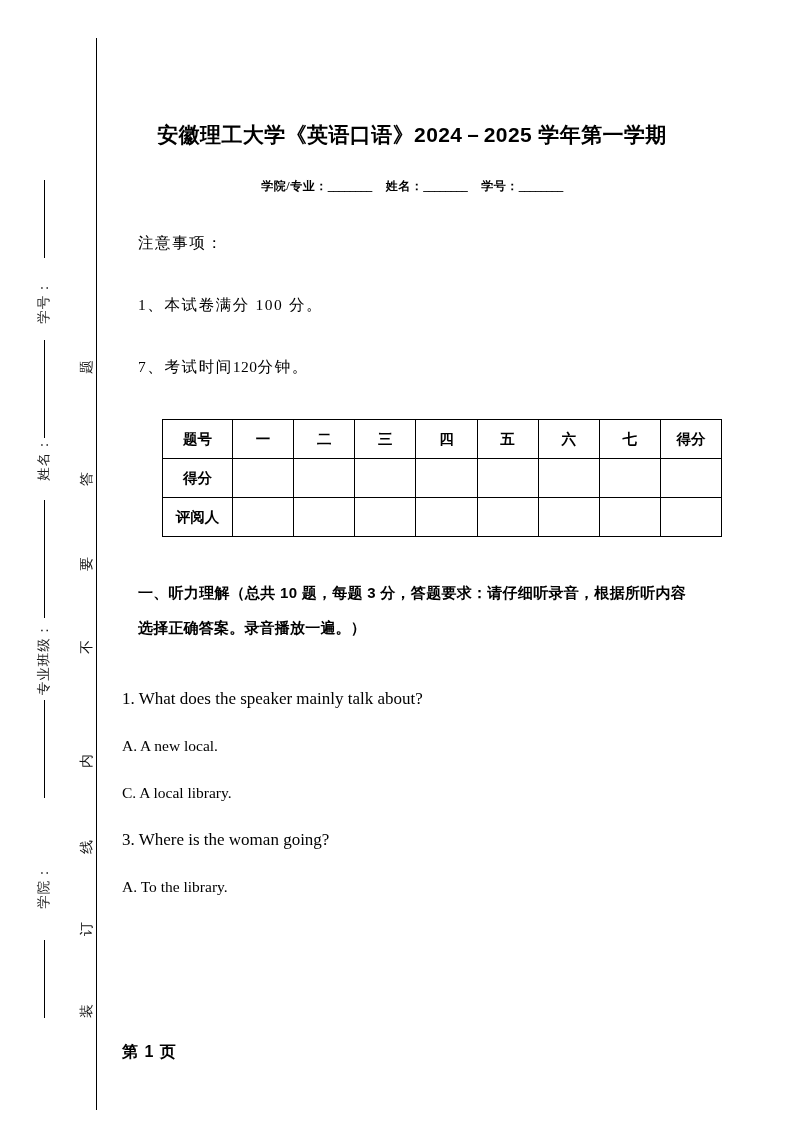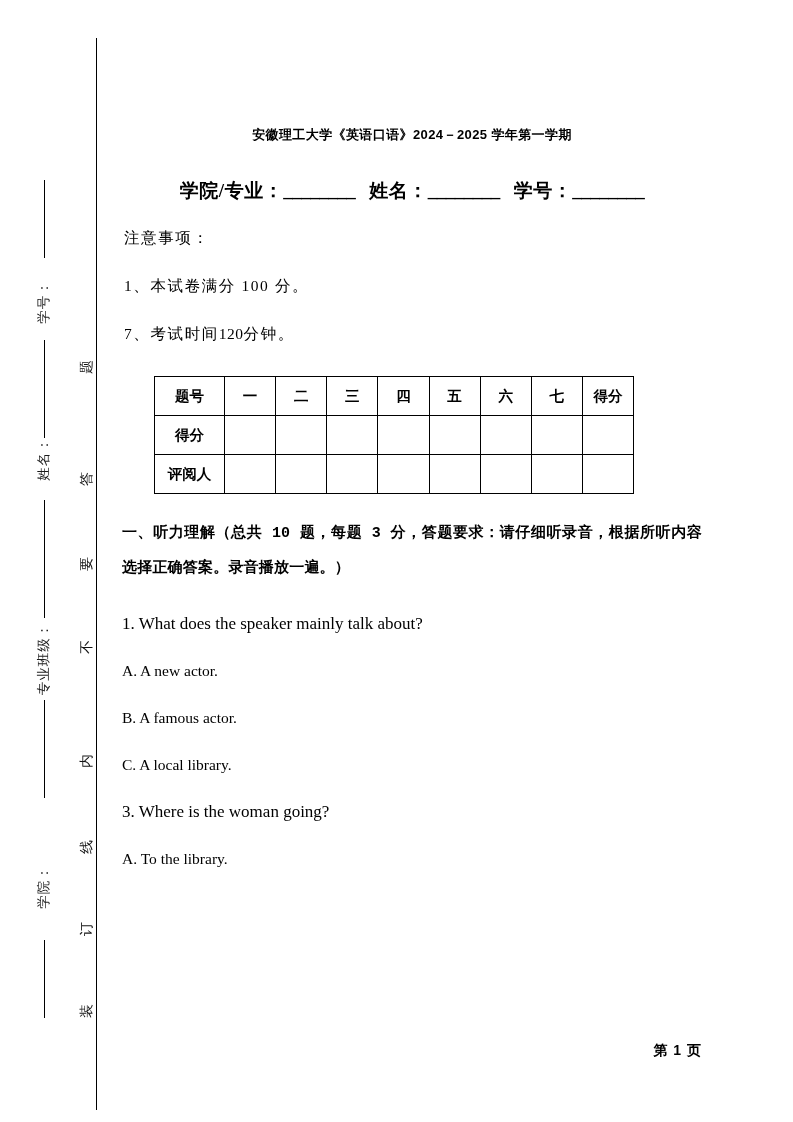--- a/index.html
+++ b/index.html
@@ -66,76 +66,76 @@
     width: 580px;
     height: 1122px;
   }
 
   #exam-title {
     margin: 0;
     padding-top: 118px;
     text-align: center;
     font-family: "Liberation Sans", "DejaVu Sans", sans-serif;
     font-weight: bold;
-    font-size: 13px;
+    font-size: 21px;
     line-height: 34px;
     letter-spacing: 0.4px;
   }
   #exam-title .title-line2 { display: block; }
 
   #form-line {
     margin: 0;
     padding-top: 26px;
     text-align: center;
     font-family: "Liberation Serif", "DejaVu Serif", serif;
     font-weight: bold;
-    font-size: 19px;
+    font-size: 12px;
     letter-spacing: 0.5px;
   }
   #form-line .blank { letter-spacing: -0.5px; }
   #form-line .gap { display: inline-block; width: 14px; }
 
   .notice-block { padding-top: 22px; }
   .notice-line {
-    margin: 2px;
+    margin: 16px;
     padding: 0 0 26px 0;
     font-size: 15.5px;
     letter-spacing: 1.6px;
     line-height: 20px;
   }
   .notice-line .uline {
     letter-spacing: 0.5px;
   }
 
   
   #score-table {
-    margin: 6px 0 0 32px;
+    margin: 6px 0 0 40px;
     border-collapse: collapse;
     table-layout: fixed;
-    width: 480px;
+    width: 560px;
   }
   #score-table td {
     border: 1.3px solid #000;
     height: 38px;
     text-align: center;
     vertical-align: middle;
     font-family: "Liberation Sans", "DejaVu Sans", sans-serif;
     font-weight: bold;
     font-size: 14.5px;
     padding: 0;
   }
   #score-table col.first-col { width: 70px; }
   #score-table td.label-cell { text-align: center; }
   #score-table td.empty-cell { font-weight: normal; }
 
   
   #section-one-heading {
-    margin: 0;
+    margin: 16px;
     padding-top: 22px;
-    font-family: Liberation Mono, monospace;
+    font-family: Liberation Sans, sans-serif;
     font-weight: bold;
     font-size: 15px;
     line-height: 35px;
     letter-spacing: 0.2px;
     text-align: justify;
   }
 
   .q-item {
     margin: 0;
     padding-top: 28px;
@@ -150,24 +150,24 @@
     font-size: 15.5px;
     line-height: 19px;
   }
 
   
   #page-footer {
     position: absolute;
     left: 122px;
     top: 1042px;
     width: 580px;
-    text-align: right;
+    text-align: left;
     font-family: "Liberation Sans", "DejaVu Sans", sans-serif;
     font-weight: bold;
-    font-size: 14px;
+    font-size: 16px;
     letter-spacing: 1px;
   }
 </style>
 </head>
 <body>
 
 <div id="binding-margin">
 
   <div id="binding-rule"></div>
 
@@ -253,21 +253,20 @@
         <td class="empty-cell"></td>
         <td class="empty-cell"></td>
         <td class="empty-cell"></td>
       </tr>
     </tbody>
   </table>
 
   <p id="section-one-heading">一、听力理解（总共 10 题，每题 3 分，答题要求：请仔细听录音，根据所听内容选择正确答案。录音播放一遍。）</p>
 
   <p class="q-item">1. What does the speaker mainly talk about?</p>
-  <p class="q-opt">A. A new actor.</p>
-  <p class="q-opt">B. A famous actor.</p>
+  <p class="q-opt">A. A new local.</p>
   <p class="q-opt">C. A local library.</p>
 
   <p class="q-item">3. Where is the woman going?</p>
   <p class="q-opt">A. To the library.</p>
 </div>
 
 <div id="page-footer">第 1 页</div>
 
 </body></html>

